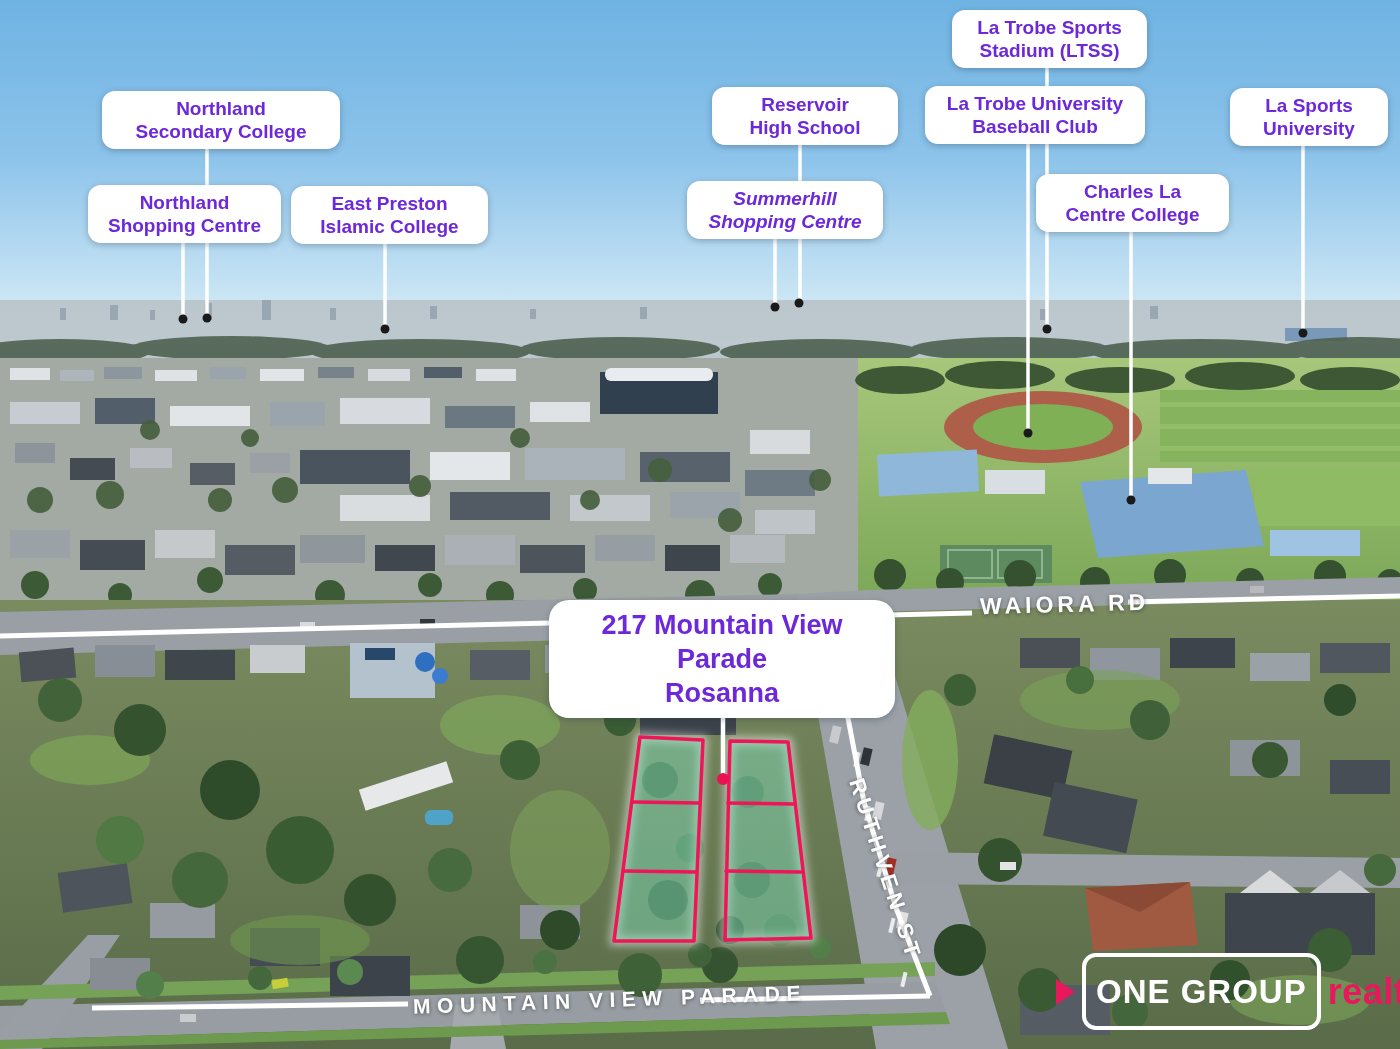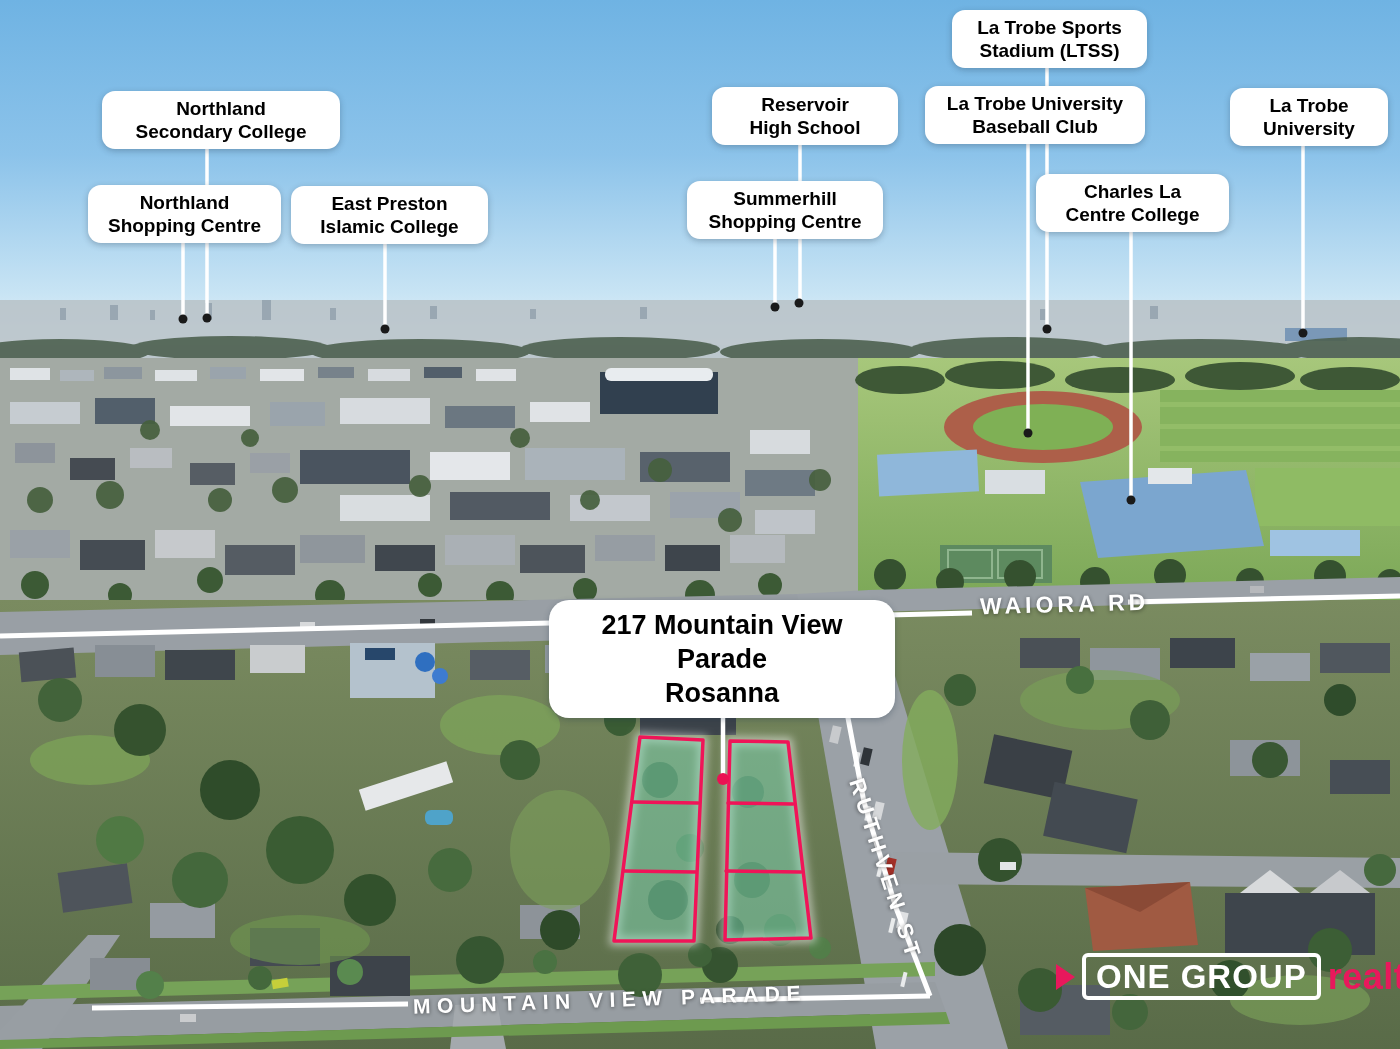--- a/index.html
+++ b/index.html
@@ -1,36 +1,36 @@
 <!DOCTYPE html>
 <html><head>
 <meta charset="utf-8">
 <style>
   html,body{margin:0;padding:0;background:#cfe3ef;}
   #canvas{position:relative;width:1400px;height:1049px;overflow:hidden;
           font-family:"Liberation Sans", sans-serif;}
   svg.layer{position:absolute;left:0;top:0;width:1400px;height:1049px;}
   
   .callout{position:absolute;background:#ffffff;border-radius:13px;
-           color:#000000;font-weight:700;font-size:19px;line-height:23px;
+           color:#6d28d9;font-weight:700;font-size:19px;line-height:23px;
            text-align:center;white-space:pre-line;padding:6px 8px;
            box-shadow:0 2px 6px rgba(30,50,70,.3);}
   .callout.big{font-size:27px;line-height:34px;border-radius:20px;padding:8px 14px;}
   
   .street{position:absolute;color:#ffffff;font-weight:700;
           text-shadow:0 1px 4px rgba(0,0,0,.45);white-space:nowrap;}
   .street.waiora{font-size:23px;letter-spacing:4px;transform:rotate(-1.5deg);}
   .street.mvp{font-size:21px;letter-spacing:6.5px;transform:rotate(-2deg);}
   .street.ruthven{font-size:22px;letter-spacing:5px;transform:rotate(72deg);
                   transform-origin:0 0;}
   
   .logo{position:absolute;left:1056px;top:953px;display:flex;align-items:center;gap:7px;}
   .logo .tri{width:0;height:0;border-top:13px solid transparent;
              border-bottom:13px solid transparent;border-left:19px solid #e8185c;}
-  .logo .box{border:4px solid #ffffff;border-radius:6px;padding:1px 10px;
+  .logo .box{border:4px solid #ffffff;border-radius:14px;padding:16px 10px;
              color:#ffffff;font-weight:700;font-size:33px;letter-spacing:1px;
              line-height:37px;white-space:nowrap;}
   .logo .realty{color:#e8185c;font-weight:700;font-size:36px;letter-spacing:.5px;}
 </style>
 </head>
 <body>
 
 <div id="canvas">
 
 <svg class="layer" viewBox="0 0 1400 1049">
@@ -395,29 +395,29 @@
 </svg>
 
 <div class="callout" style="left:102px;top:91px;width:222px;">Northland
 Secondary College</div>
 <div class="callout" style="left:88px;top:185px;width:177px;">Northland
 Shopping Centre</div>
 <div class="callout" style="left:712px;top:87px;width:170px;">Reservoir
 High School</div>
 <div class="callout" style="left:291px;top:186px;width:181px;">East Preston
 Islamic College</div>
-<div class="callout" style="left:687px;top:181px;width:180px;">Summerhill
+<div class="callout" style="left:687px;top:181px;width:180px;font-style:italic;">Summerhill
 Shopping Centre</div>
 <div class="callout" style="left:952px;top:10px;width:179px;">La Trobe Sports
 Stadium (LTSS)</div>
 <div class="callout" style="left:925px;top:86px;width:204px;">La Trobe University
 Baseball Club</div>
 <div class="callout" style="left:1036px;top:174px;width:177px;">Charles La
 Centre College</div>
-<div class="callout" style="left:1230px;top:88px;width:142px;">La Trobe
+<div class="callout" style="left:1230px;top:88px;width:142px;">La Sports
 University</div>
 <div class="callout big" style="left:549px;top:600px;width:318px;">217 Mountain View Parade
 Rosanna</div>
 
 <div class="street waiora" style="left:980px;top:591px;">WAIORA RD</div>
 <div class="street mvp" style="left:413px;top:988px;">MOUNTAIN VIEW PARADE</div>
 <div class="street ruthven" style="left:868px;top:775px;">RUTHVEN ST</div>
 
 <div class="logo">
   <div class="tri"></div>

